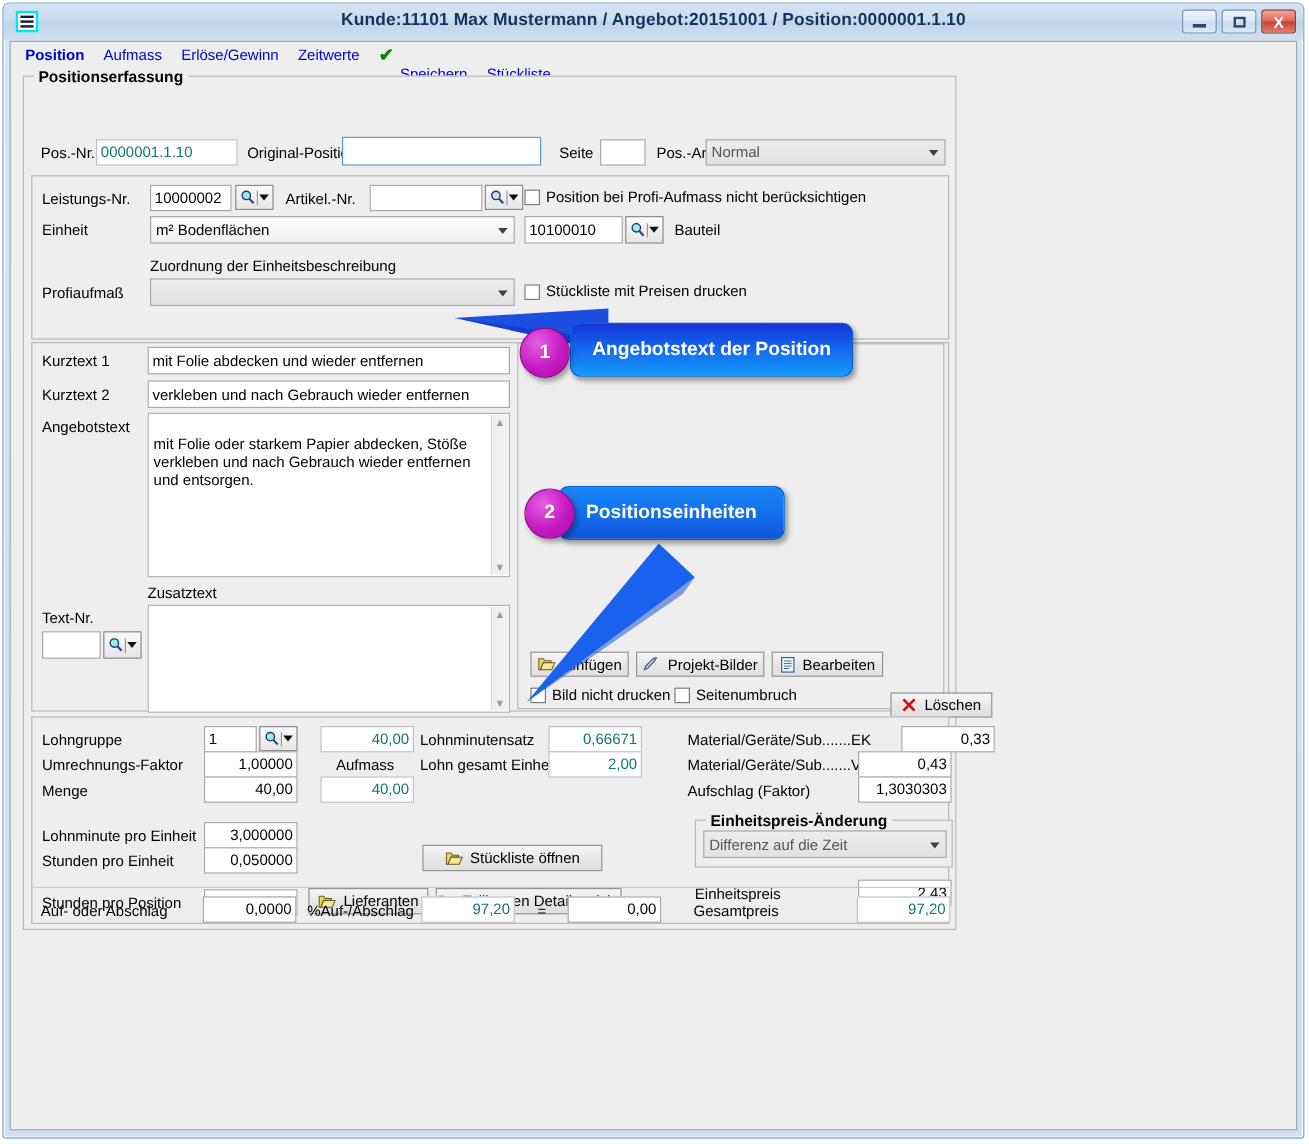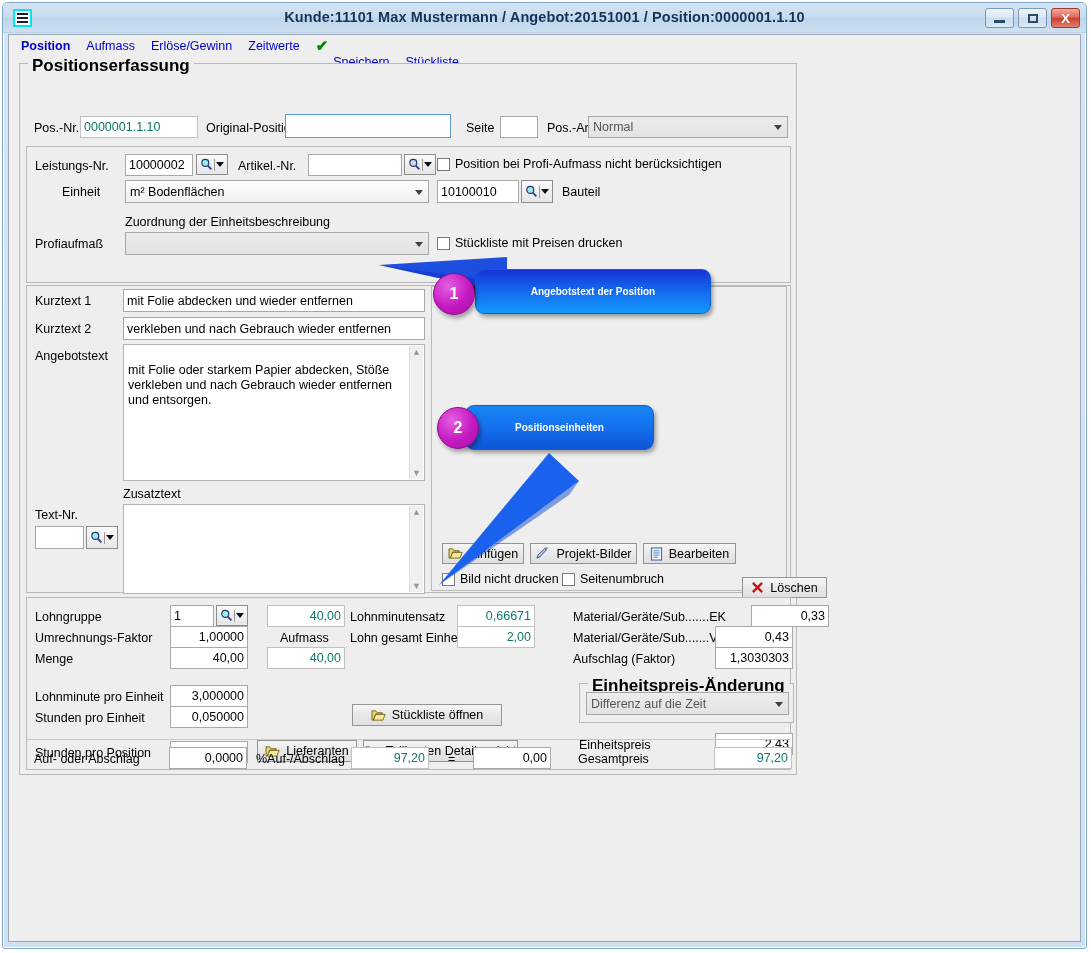--- a/index.html
+++ b/index.html
@@ -86,21 +86,21 @@
 
   
   .groupbox {
     position: absolute;
     border: 1px solid #b9b9b9;
     background: #eeeeee;
   }
   .groupbox > legend, .gb-title {
     position: absolute; top: -8px; left: 8px;
     background: #eeeeee; padding: 0 4px;
-    font-size: 17px; font-weight: bold; color: #000;
+    font-size: 13px; font-weight: bold; color: #000;
   }
 
   
   .lbl { position: absolute; font-size: 12.5px; color: #000; white-space: nowrap; }
   .fld {
     position: absolute;
     background: #ffffff;
     border: 1px solid #a8a8a8;
     font-family: "Liberation Sans", sans-serif;
     font-size: 12.5px;
@@ -177,21 +177,21 @@
   .scrollbar .sb-arrow { font-size: 9px; color: #9a9a9a; line-height: 12px; }
 
   .hsep { position: absolute; height: 1px; background: #c8c8c8; }
 
   
   .callout {
     position: absolute;
     border-radius: 9px;
     color: #ffffff;
     font-weight: bold;
-    font-size: 10px;
+    font-size: 16px;
     display: flex; align-items: center; justify-content: center;
     box-shadow: 2px 3px 4px rgba(0,0,0,0.35);
     border: 1px solid #0b5fd0;
     z-index: 30;
   }
   .callout.c1 { background: linear-gradient(to bottom, #1533d8 0%, #1470f0 55%, #139bfb 100%); }
   .callout.c2 { background: linear-gradient(to bottom, #1785f5 0%, #1470ee 50%, #0f55d8 100%); }
   .bubble-num {
     position: absolute;
     width: 42px; height: 42px; border-radius: 50%;
@@ -273,21 +273,21 @@
             <line x1="9.6" y1="9.3" x2="14" y2="14" stroke="#3a3a8c" stroke-width="2.2"></line>
           </svg>
           <span class="sep"></span>
           <span class="dn"></span>
         </div>
         <div class="chk" style="left:410px; top:10px;">
           <span class="box"></span>
           <span>Position bei Profi-Aufmass nicht berücksichtigen</span>
         </div>
 
-        <div class="lbl" style="left:8px; top:38px;margin-left:27px;">Einheit</div>
+        <div class="lbl" style="left:8px; top:38px;">Einheit</div>
         <div class="combo" style="left:98px; top:33px; width:304px; height:23px;text-align:center;">
           <span>m² Bodenflächen</span>
           <span class="arrow"></span>
         </div>
         <div class="fld" style="left:410px; top:33px; width:82px; height:23px;">10100010</div>
         <div class="magbtn" style="left:494px; top:33px; height:23px;">
           <svg class="mag" viewBox="0 0 16 16">
             <circle cx="6.5" cy="6" r="4.3" fill="#9fe8ee" stroke="#1b3a6b" stroke-width="1.4"></circle>
             <line x1="9.6" y1="9.3" x2="14" y2="14" stroke="#3a3a8c" stroke-width="2.2"></line>
           </svg>

